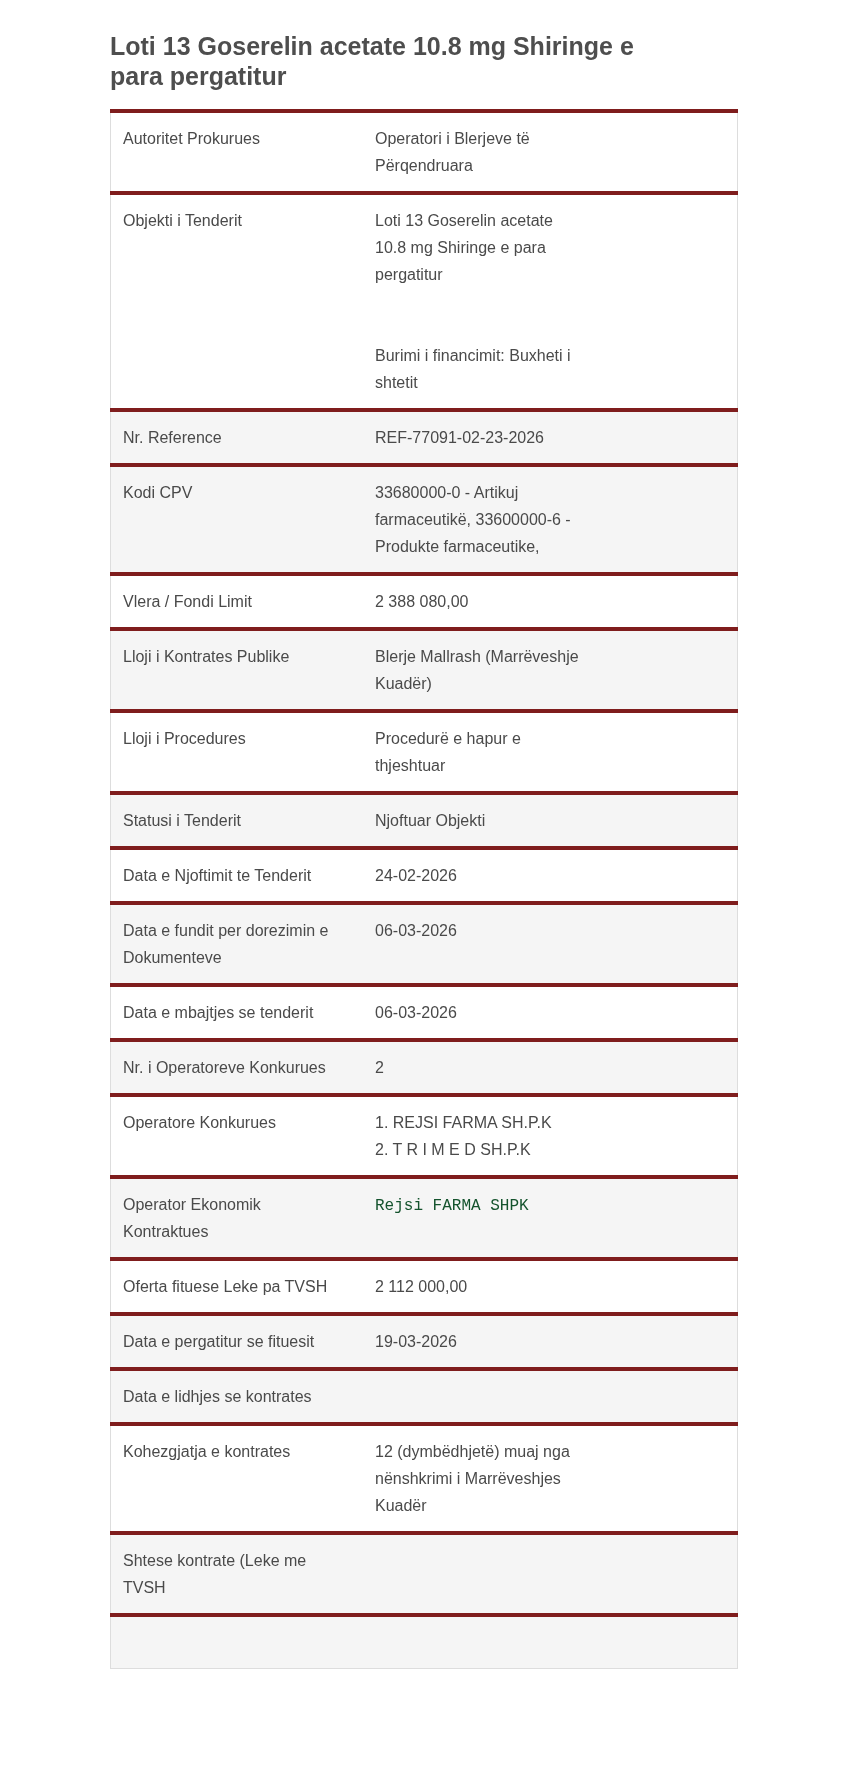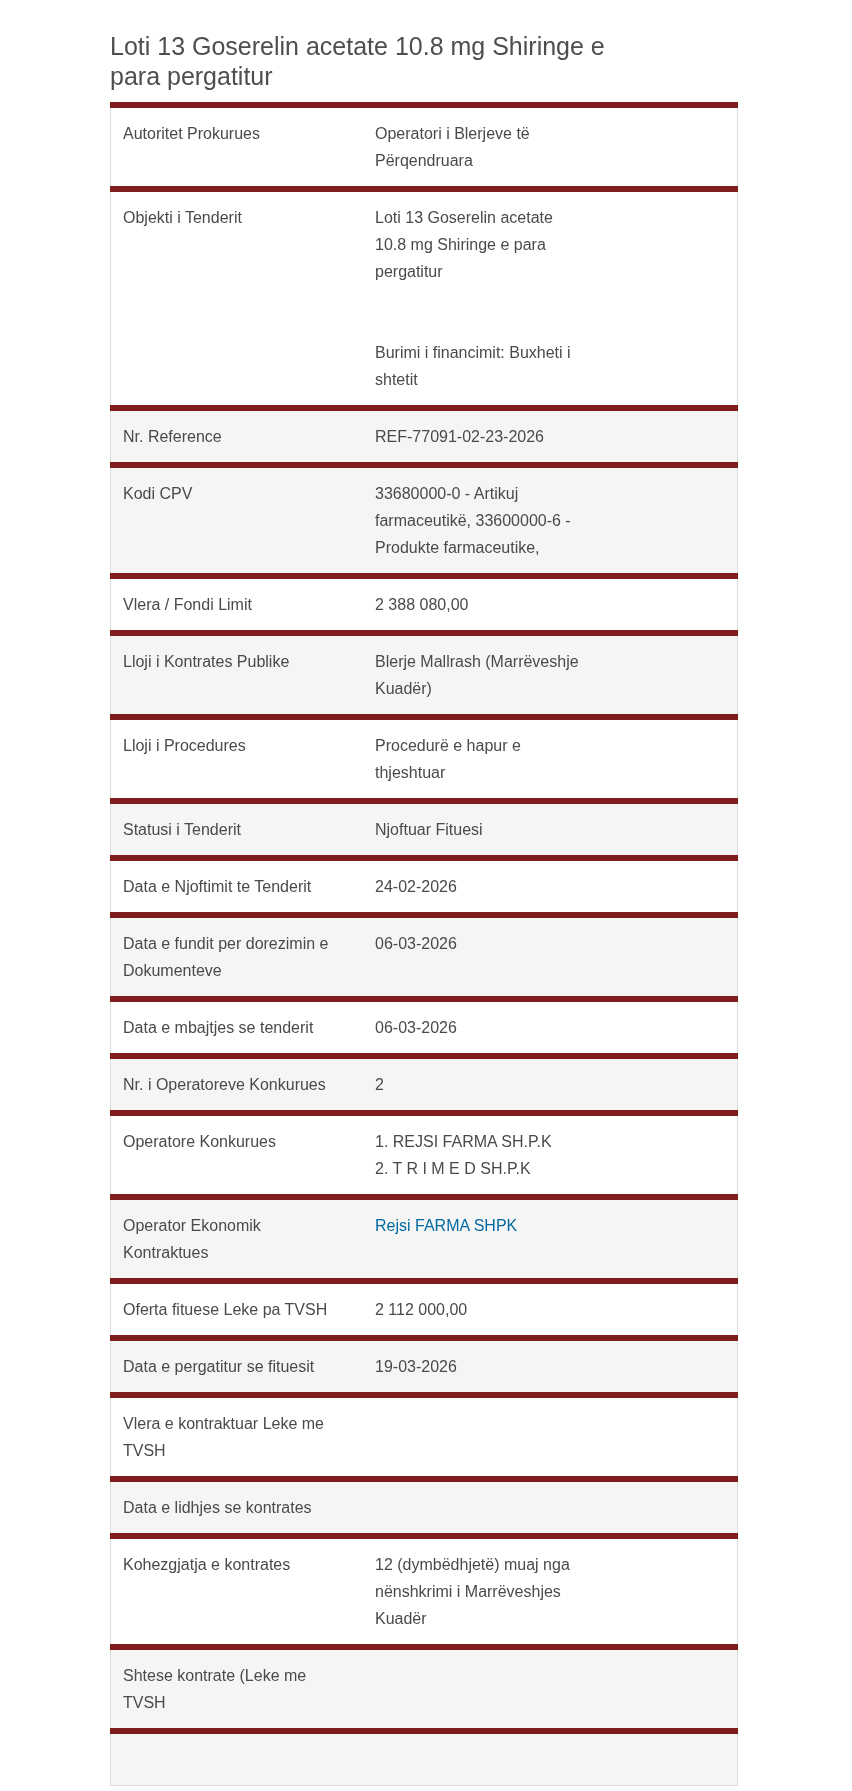--- a/index.html
+++ b/index.html
@@ -13,57 +13,58 @@
     overflow: hidden;
     font-family: "Liberation Sans", sans-serif;
   }
   .container {
     margin-left: 110px;
     width: 628px;
   }
   h1.page-title {
     font-size: 25px;
     line-height: 30px;
-    font-weight: 400;
+    font-weight: 700;
     color: #4e4e4e;
-    margin: 31px 0 11px 0;
+    margin: 31px 0 18px 0;
     white-space: pre-line;
   }
   table.details {
     border-collapse: collapse;
     width: 628px;
     border: 1px solid #dddddd;
     font-size: 16px;
     line-height: 27px;
     color: #4a4a4a;
     table-layout: fixed;
   }
   table.details td {
     vertical-align: top;
     padding: 12px;
-    border-top: 6px solid #7f1d1d;
+    border-top: 4px solid #7f1d1d;
     white-space: pre-line;
     word-wrap: break-word;
   }
   td.cell-label {
     width: 228px;
   }
   td.cell-value {
     padding-right: 148px;
   }
   tr.shade-gray td {
     background: #f5f5f5;
   }
   tr.shade-white td {
     background: #ffffff;
   }
   a.op-link {
-    color: #0369a1;
+    color: #14532d;
     text-decoration: none;
     cursor: pointer;
+    font-family: Liberation Mono, monospace;
   }
 </style>
 </head>
 <body>
 
 <div class="container">
   <h1 class="page-title">Loti 13 Goserelin acetate 10.8 mg Shiringe e
 para pergatitur</h1>
 
   <table class="details">
@@ -110,21 +111,21 @@
   </tr>
 
   <tr class="shade-white">
     <td class="cell-label">Lloji i Procedures</td>
     <td class="cell-value">Procedurë e hapur e
 thjeshtuar</td>
   </tr>
 
   <tr class="shade-gray">
     <td class="cell-label">Statusi i Tenderit</td>
-    <td class="cell-value">Njoftuar Fituesi</td>
+    <td class="cell-value">Njoftuar Objekti</td>
   </tr>
 
   <tr class="shade-white">
     <td class="cell-label">Data e Njoftimit te Tenderit</td>
     <td class="cell-value">24-02-2026</td>
   </tr>
 
   <tr class="shade-gray">
     <td class="cell-label">Data e fundit per dorezimin e
 Dokumenteve</td>
@@ -156,25 +157,20 @@
   <tr class="shade-white">
     <td class="cell-label">Oferta fituese Leke pa TVSH</td>
     <td class="cell-value">2 112 000,00</td>
   </tr>
 
   <tr class="shade-gray">
     <td class="cell-label">Data e pergatitur se fituesit</td>
     <td class="cell-value">19-03-2026</td>
   </tr>
 
-  <tr class="shade-white">
-    <td class="cell-label">Vlera e kontraktuar Leke me
-TVSH</td>
-    <td class="cell-value"></td>
-  </tr>
 
   <tr class="shade-gray">
     <td class="cell-label">Data e lidhjes se kontrates</td>
     <td class="cell-value"></td>
   </tr>
 
   <tr class="shade-white">
     <td class="cell-label">Kohezgjatja e kontrates</td>
     <td class="cell-value">12 (dymbëdhjetë) muaj nga
 nënshkrimi i Marrëveshjes

